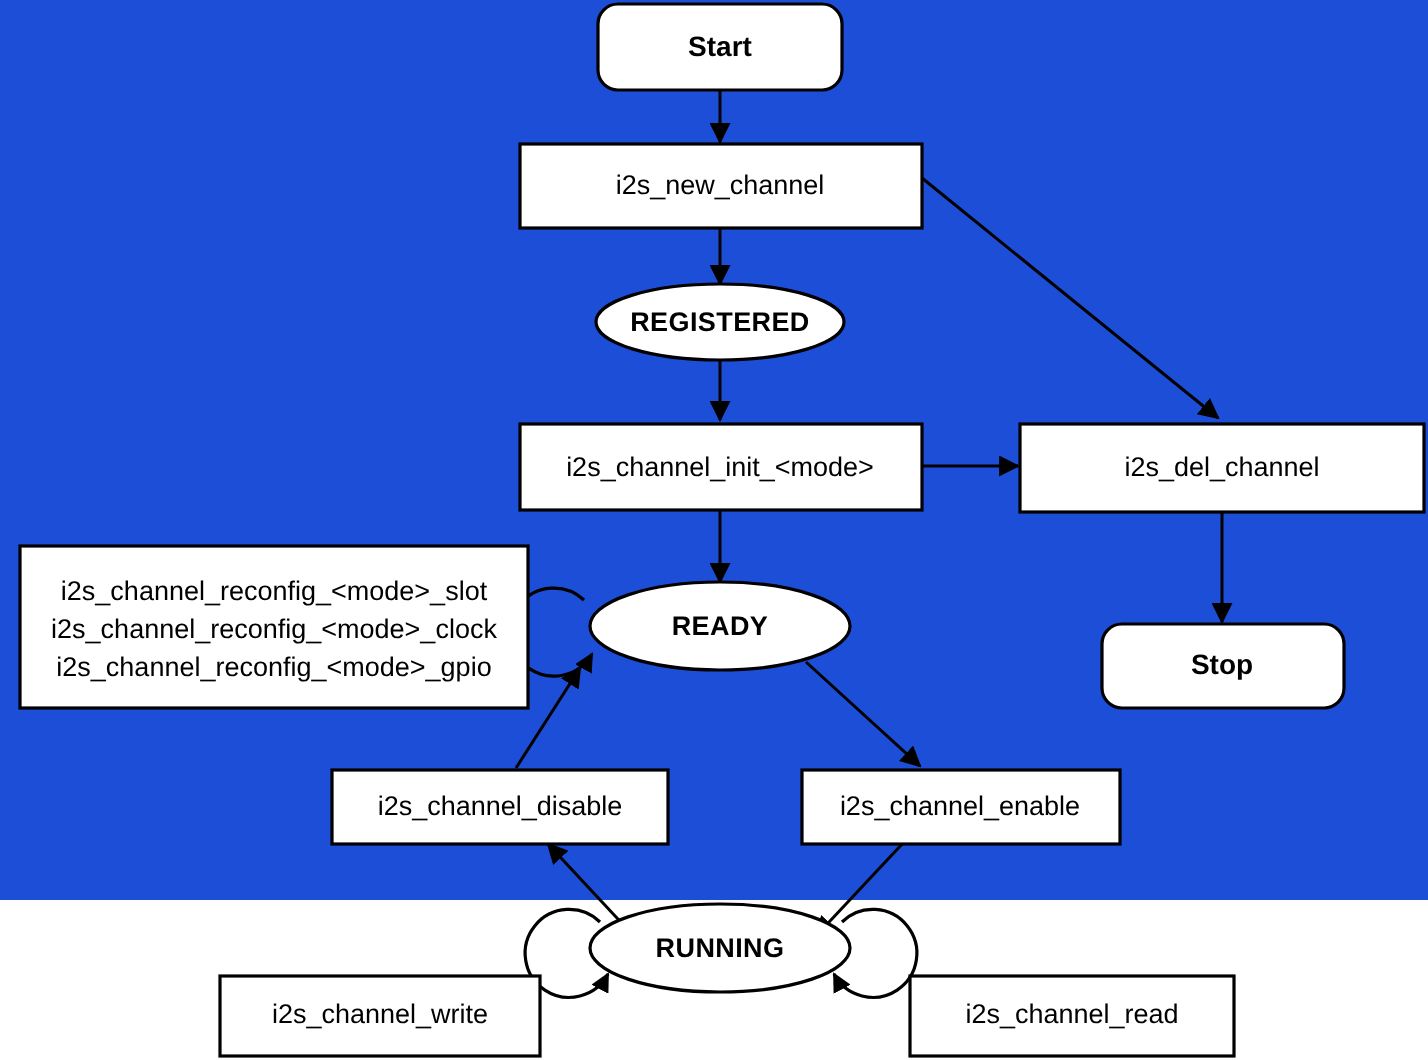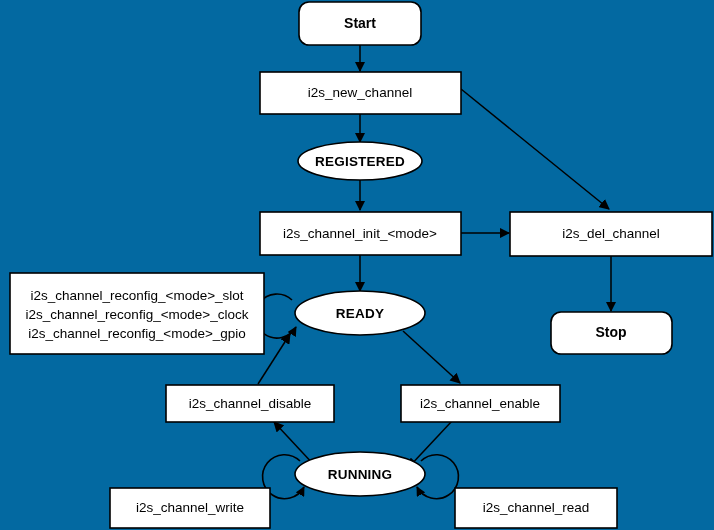--- a/index.html
+++ b/index.html
@@ -9,22 +9,22 @@
   }
   body {
     width: 714px;
     height: 530px;
     overflow: hidden;
     font-family: "Liberation Sans", sans-serif;
   }
   #diagram-root {
     position: relative;
     width: 714px;
-    height: 530px;
-    background: #0369a1;
+    height: 450px;
+    background: #1d4ed8;
   }
   svg#flow {
     display: block;
     width: 714px;
     height: 530px;
   }
   .node-shape {
     fill: #ffffff;
     stroke: #000000;
     stroke-width: 1.6;

